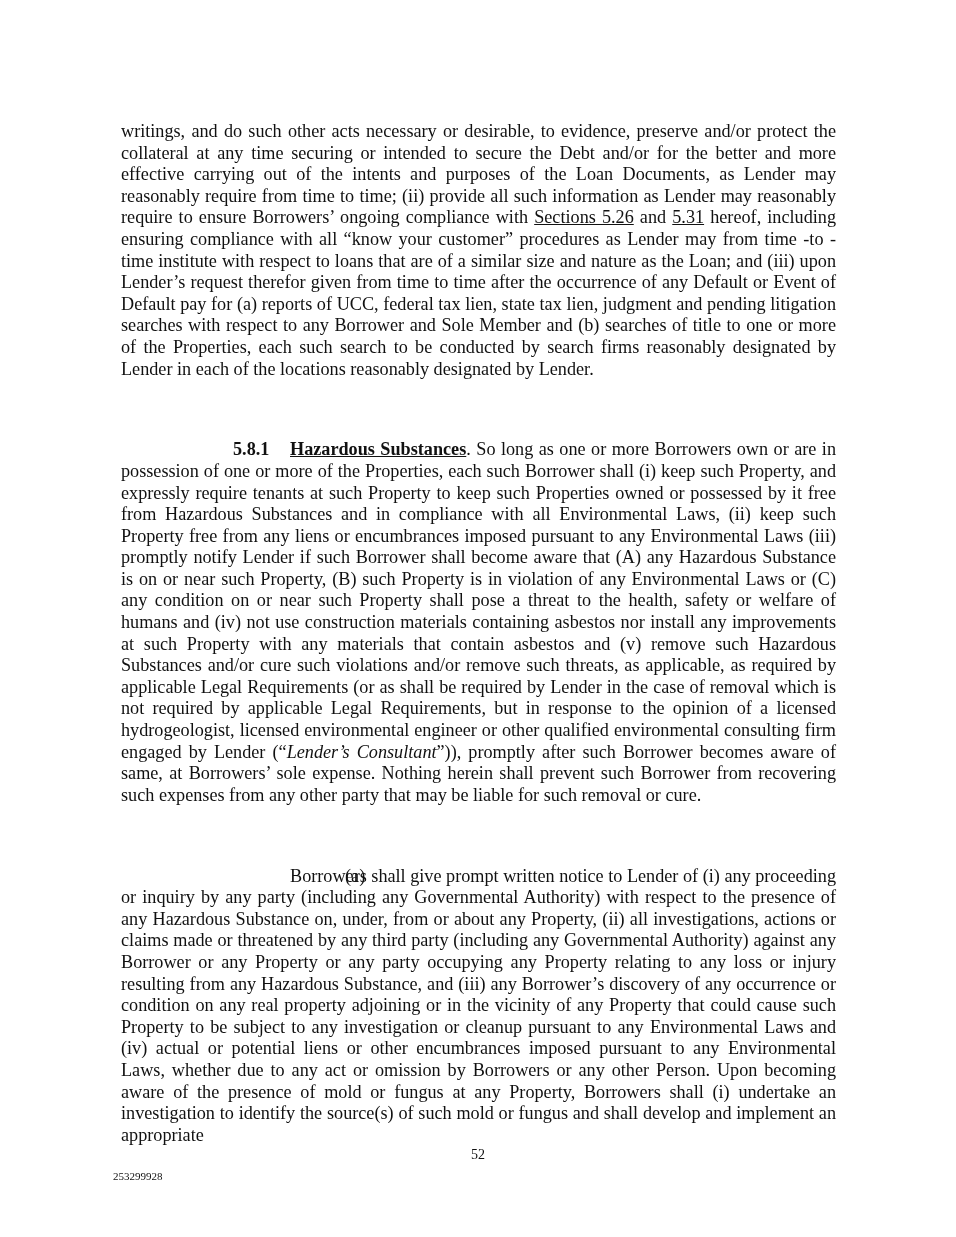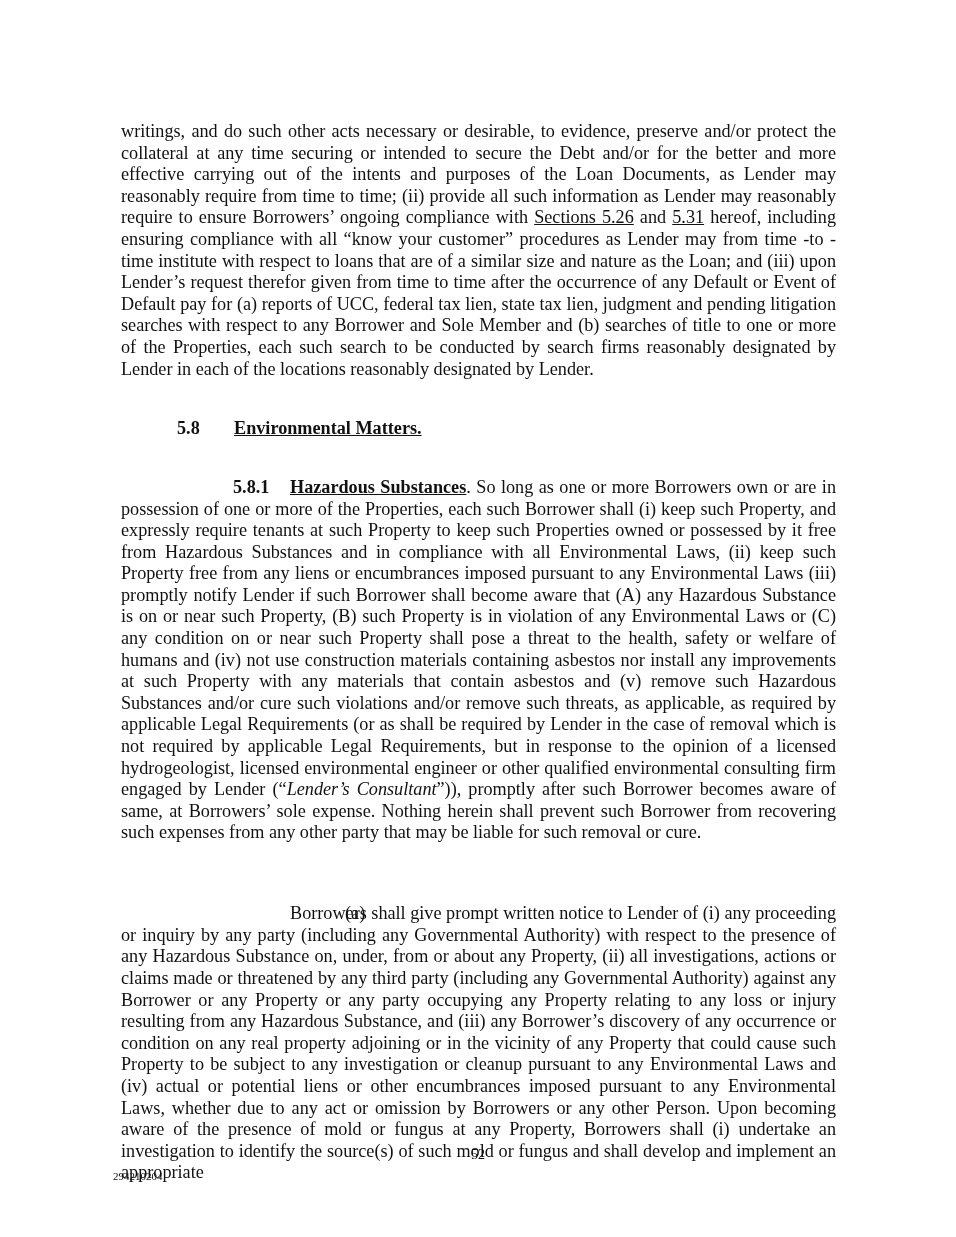--- a/index.html
+++ b/index.html
@@ -26,29 +26,28 @@
 </style>
 </head>
 <body>
 
 <div class="page">
 
   <p><span>writings, and do such other acts necessary or desirable, to evidence, preserve and/or protect the collateral at any time securing or intended to secure the Debt and/or for the better and more effective carrying out of the intents and purposes of the Loan Documents, as Lender may reasonably require from time to time; (ii) provide all such information as Lender may reasonably require to ensure Borrowers’ ongoing compliance with </span><span class="ul">Sections 5.26</span><span> and </span><span class="ul">5.31</span><span> hereof,  including ensuring compliance with all “know your customer” procedures as Lender may from time -to -time institute with respect to loans that are of a similar size and nature as the Loan; and (iii) upon Lender’s request therefor given from time to time after the occurrence of any Default or Event of Default pay for (a) reports of UCC, federal tax lien, state tax lien, judgment and pending litigation searches with respect to any Borrower and Sole Member and (b) searches of title to one or more of the Properties, each such search to be conducted by search firms reasonably designated by Lender in each of the locations reasonably designated by Lender.</span></p>
 
   <div class="para-gap"></div>
 
-  <p class="sec-head ind1"><span class="sec-num">5.8</span><span class="ul">Environmental Matters.</span></p>
 
   <div class="para-gap"></div>
 
   <p class="first-indent"><b><span class="subnum" style="text-indent:0">5.8.1</span><span class="ul">Hazardous Substances</span></b><span>.</span><span>  So long as one or more Borrowers own or are in possession of one or more of the Properties, each such Borrower shall (i) keep such Property, and expressly require tenants at such Property to keep such Properties owned or possessed by it free from Hazardous Substances and in compliance with all Environmental Laws, (ii) keep such Property free from any liens or encumbrances imposed pursuant to any Environmental Laws (iii) promptly notify Lender if such Borrower shall become aware that (A) any Hazardous Substance is on or near such Property, (B) such Property is in violation of any Environmental Laws or (C) any condition on or near such Property shall pose a threat to the health, safety or welfare of humans and (iv) not use construction materials containing asbestos nor install any improvements at such Property with any materials that contain asbestos and (v) remove such Hazardous Substances and/or cure such violations and/or remove such threats, as applicable, as required by applicable Legal Requirements (or as shall be required by Lender in the case of removal which is not required by applicable Legal Requirements, but in response to the opinion of a licensed hydrogeologist, licensed environmental engineer or other qualified environmental consulting firm engaged by Lender (“</span><span class="bi">Lender’s Consultant</span><span>”)), promptly after such Borrower becomes aware of same, at Borrowers’ sole expense.  Nothing herein shall prevent such Borrower from recovering such expenses from any other party that may be liable for such removal or cure.</span></p>
 
   <div class="para-gap"></div>
 
 
   <div class="para-gap"></div>
 
   <p class="first-indent"><span class="subnum">(a)</span><span>Borrowers shall give prompt written notice to Lender of (i) any proceeding or inquiry by any party (including any Governmental Authority) with respect to the presence of any Hazardous Substance on, under, from or about any Property, (ii) all investigations, actions or claims made or threatened by any third party (including any Governmental Authority) against any Borrower or any Property or any party occupying any Property relating to any loss or injury resulting from any Hazardous Substance, and (iii) any Borrower’s discovery of any occurrence or condition on any real property adjoining or in the vicinity of any Property that could cause such Property to be subject to any investigation or cleanup pursuant to any Environmental Laws and (iv) actual or potential liens or other encumbrances imposed pursuant to any Environmental Laws, whether due to any act or omission by Borrowers or any other Person.  Upon becoming aware of the presence of mold or fungus at any Property, Borrowers shall (i) undertake an investigation to identify the source(s) of such mold or fungus and shall develop and implement an appropriate</span></p>
 
 </div>
 
 <div class="footer-page">52</div>
-<div class="footer-id">294210204</div>
+<div class="footer-id">253299928</div>
 
 </body></html>

